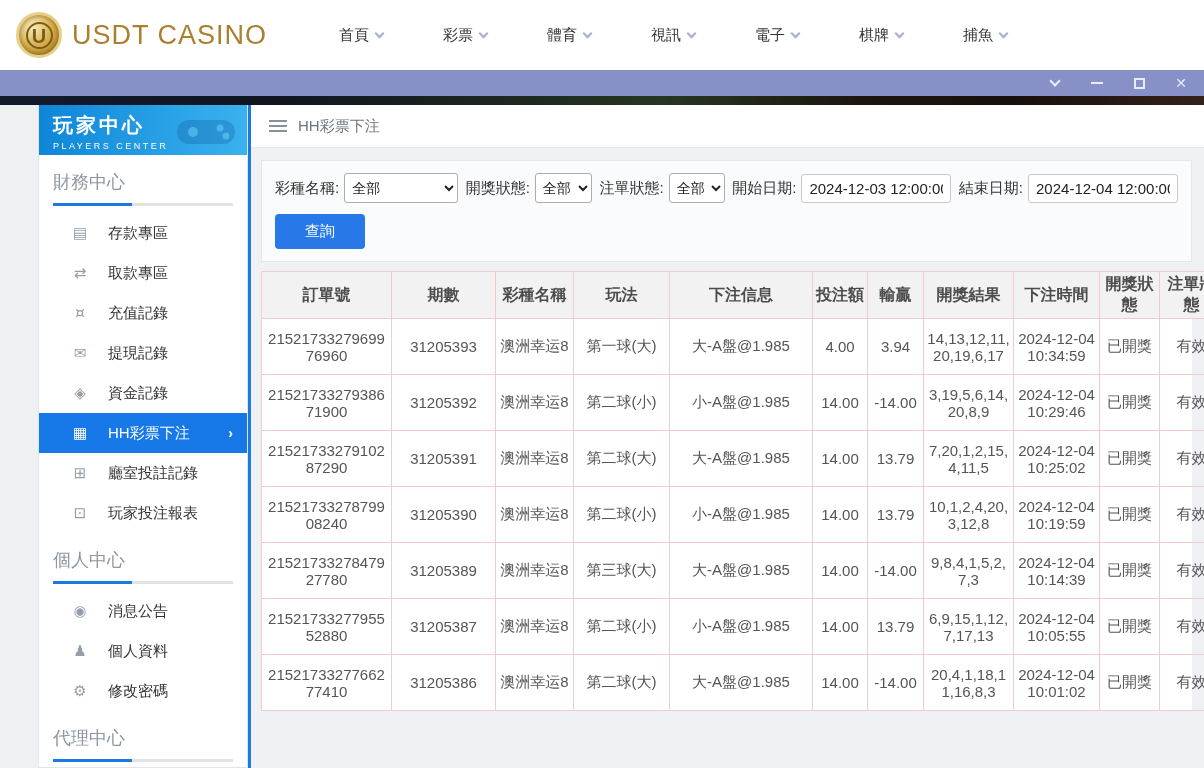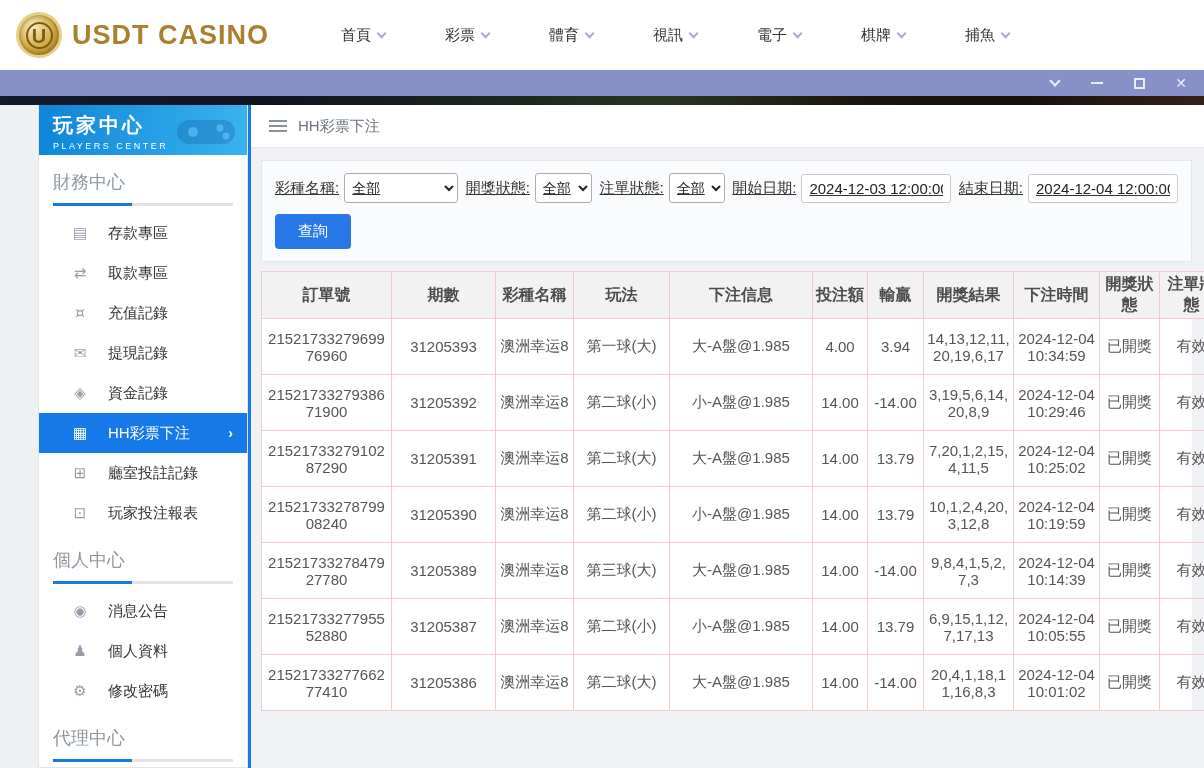--- a/index.html
+++ b/index.html
@@ -8,21 +8,21 @@
 
   
   .topbar { height:70px; background:#fff; display:flex; align-items:center; padding-left:16px; }
   .logo { display:flex; align-items:center; gap:10px; }
   .coin { width:46px; height:46px; border-radius:50%;
           background:radial-gradient(circle at 35% 30%, #f9ecbe, #d2a944 55%, #8d6b1e);
           border:3px solid #e6cf86; display:flex; align-items:center; justify-content:center;
           box-shadow: inset 0 0 5px rgba(110,80,15,.7); }
   .coin b { color:#7c5c12; font-size:20px; border:2px solid #7c5c12; border-radius:50%;
             width:27px; height:27px; line-height:24px; text-align:center; }
-  .brand { font-size:27px; font-weight:bold; color:#aa7f2e; letter-spacing:1px; }
+  .brand { font-size:27px; font-weight:normal; color:#aa7f2e; letter-spacing:1px; }
   .main-nav { display:flex; margin-left:42px; }
   .nav-item { width:104px; display:flex; align-items:center; justify-content:center; gap:7px;
               font-size:15px; color:#333; cursor:pointer; }
   .chev { width:7px; height:7px; border-right:2px solid #a3abda; border-bottom:2px solid #a3abda;
           transform:rotate(45deg); margin-top:-4px; }
 
   
   .purple-bar { height:26px; background:#8890c8; display:flex; justify-content:flex-end;
                 align-items:center; gap:28px; padding-right:16px; }
   .wc { display:flex; align-items:center; justify-content:center; width:14px; height:14px; cursor:pointer; }
@@ -58,32 +58,32 @@
   .menu-arrow { margin-left:auto; color:#fff; font-weight:bold; font-size:14px; }
 
   
   .content { flex:1; background:#f0f1f4; border-left:3px solid #1a7ae0; overflow:hidden; }
   .breadcrumb { height:43px; background:#fff; border-bottom:1px solid #e7e7e7;
                 display:flex; align-items:center; gap:11px; padding-left:18px; }
   .hamburger span { display:block; width:18px; height:2px; background:#8a9097; margin:3px 0; }
   .bc-title { font-size:15px; color:#6b7480; }
 
   .filter-panel { margin:12px 12px 0 10px; background:#fafbfc; border:1px solid #e4e6e9; padding:12px 13px 12px 13px; }
-  .filter-row { display:flex; align-items:center; font-size:15px; color:#333; white-space:nowrap;text-decoration:underline; }
+  .filter-row { display:flex; align-items:center; font-size:15px; color:#333; white-space:nowrap; }
   .filter-row label { margin-right:5px; }
   .filter-row .gap { width:10px; }
   select { height:30px; border:1px solid #adadad; border-radius:3px; background:#fff; font-size:14px;
            color:#222; padding:0 3px; font-family:inherit; }
   .sel-lottery { width:150px; }
   .sel-draw { width:74px; }
   .sel-order { width:56px; }
   input.date { height:29px; width:150px; border:1px solid #c9c9c9; border-radius:3px; font-size:15px;
                padding:0 7px; color:#222; font-family:inherit; }
   .search-btn { margin-top:11px; background:#2878e8; color:#fff; border:none; border-radius:4px;
-                padding:8px 23px; font-size:15px; cursor:pointer; }
+                padding:8px 30px; font-size:15px; cursor:pointer; }
 
   .table-wrap { margin:9px 12px 0 10px; background:#fff; }
   table { width:100%; border-collapse:collapse; table-layout:fixed; }
   th, td { border:1px solid #f0cccc; text-align:center; color:#555; word-break:break-all; padding:2px 3px; }
   th { background:#f2f2f2; height:42px; font-size:16px; font-weight:bold; color:#4c4c4c; }
   td { height:56px; font-size:15px; }
 </style>
 </head>
 <body>
 

